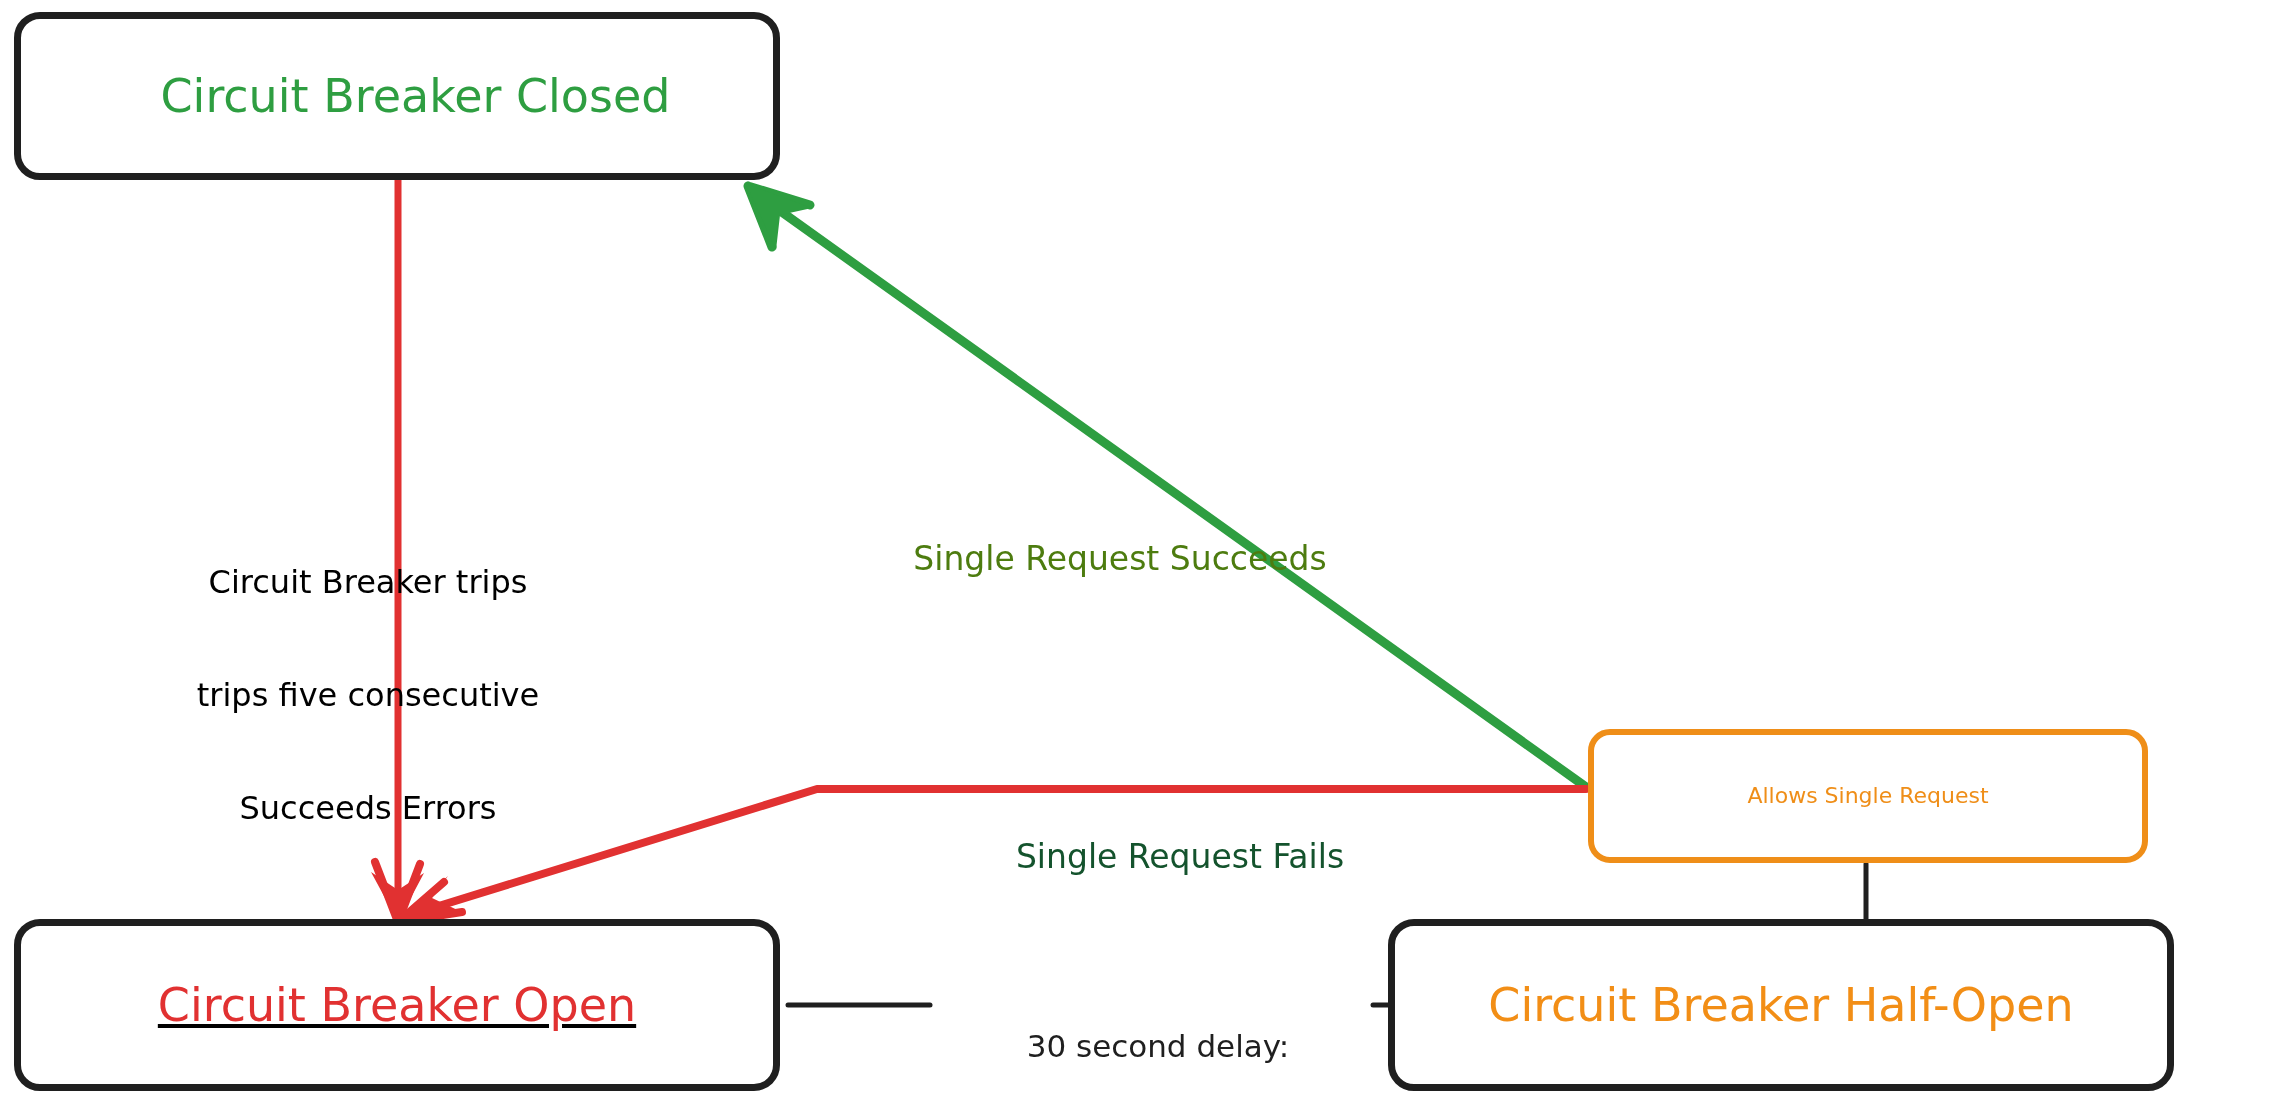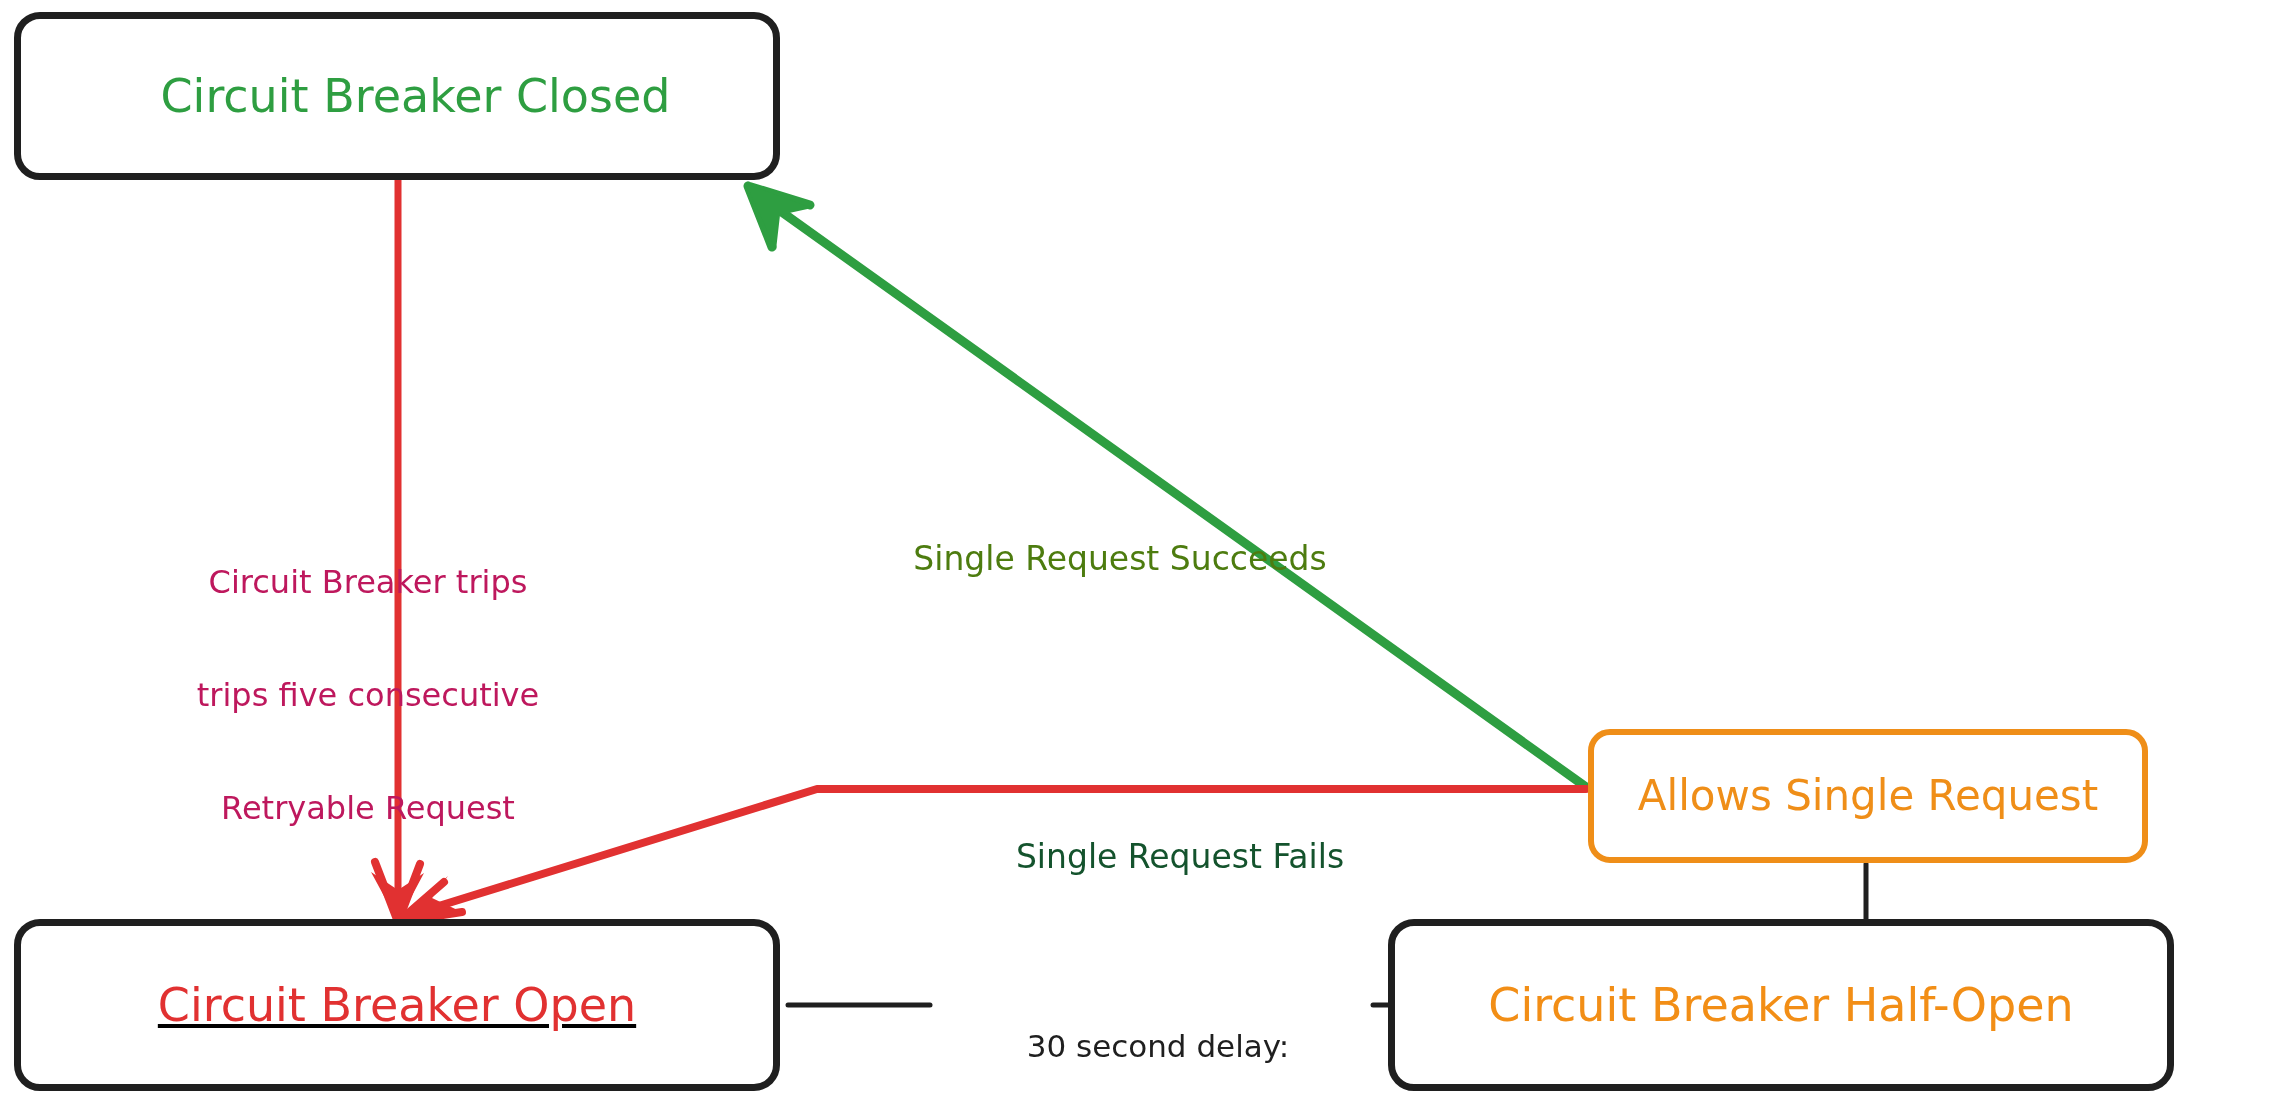--- a/index.html
+++ b/index.html
@@ -65,37 +65,37 @@
     width: 786px;  height: 172px;
   }
   #node-allows {
     left: 1588px; top: 729px;
     width: 560px;  height: 134px;
   }
 
   .t-closed   { color: #2e9e41; font-size: 46px; }
   .t-open     { color: #e13131; font-size: 46px; }
   .t-halfopen { color: #f28e16; font-size: 46px; }
-  .t-allows   { color: #ef8e18; font-size: 42px; }
+  .t-allows   { color: #ef8e18; font-size: 22px; }
 
   
   .edge-label {
     position: absolute;
     z-index: 4;
     line-height: 1.18;
     white-space: pre;
     text-align: center;
     background: transparent;
   }
   .edge-label span { display: block; }
 
   #label-trips {
     left: 158px; top: 488px;
     width: 420px;
-    color: #be185d;
+    color: #000000;
     font-size: 32px;
   }
   #label-succeeds {
     left: 860px; top: 462px;
     width: 520px;
     color: #4d7c0f;
     font-size: 33px;
   }
   #label-fails {
     left: 950px; top: 760px;
@@ -161,21 +161,21 @@
     <span class="node-label t-halfopen">Circuit Breaker Half-Open</span>
   </div>
 
   <div class="node orange-frame" id="node-allows">
     <span class="node-label t-allows">Allows Single Request</span>
   </div>
 
   <div class="edge-label" id="label-trips">
     <span class="l1">Circuit Breaker trips</span>
     <span class="l2">trips five consecutive</span>
-    <span class="l3">Retryable Request</span>
+    <span class="l3">Succeeds Errors</span>
   </div>
 
   <div class="edge-label" id="label-succeeds">
     <span>Single Request Succeeds</span>
   </div>
 
   <div class="edge-label" id="label-fails">
     <span>Single Request Fails</span>
   </div>
 

